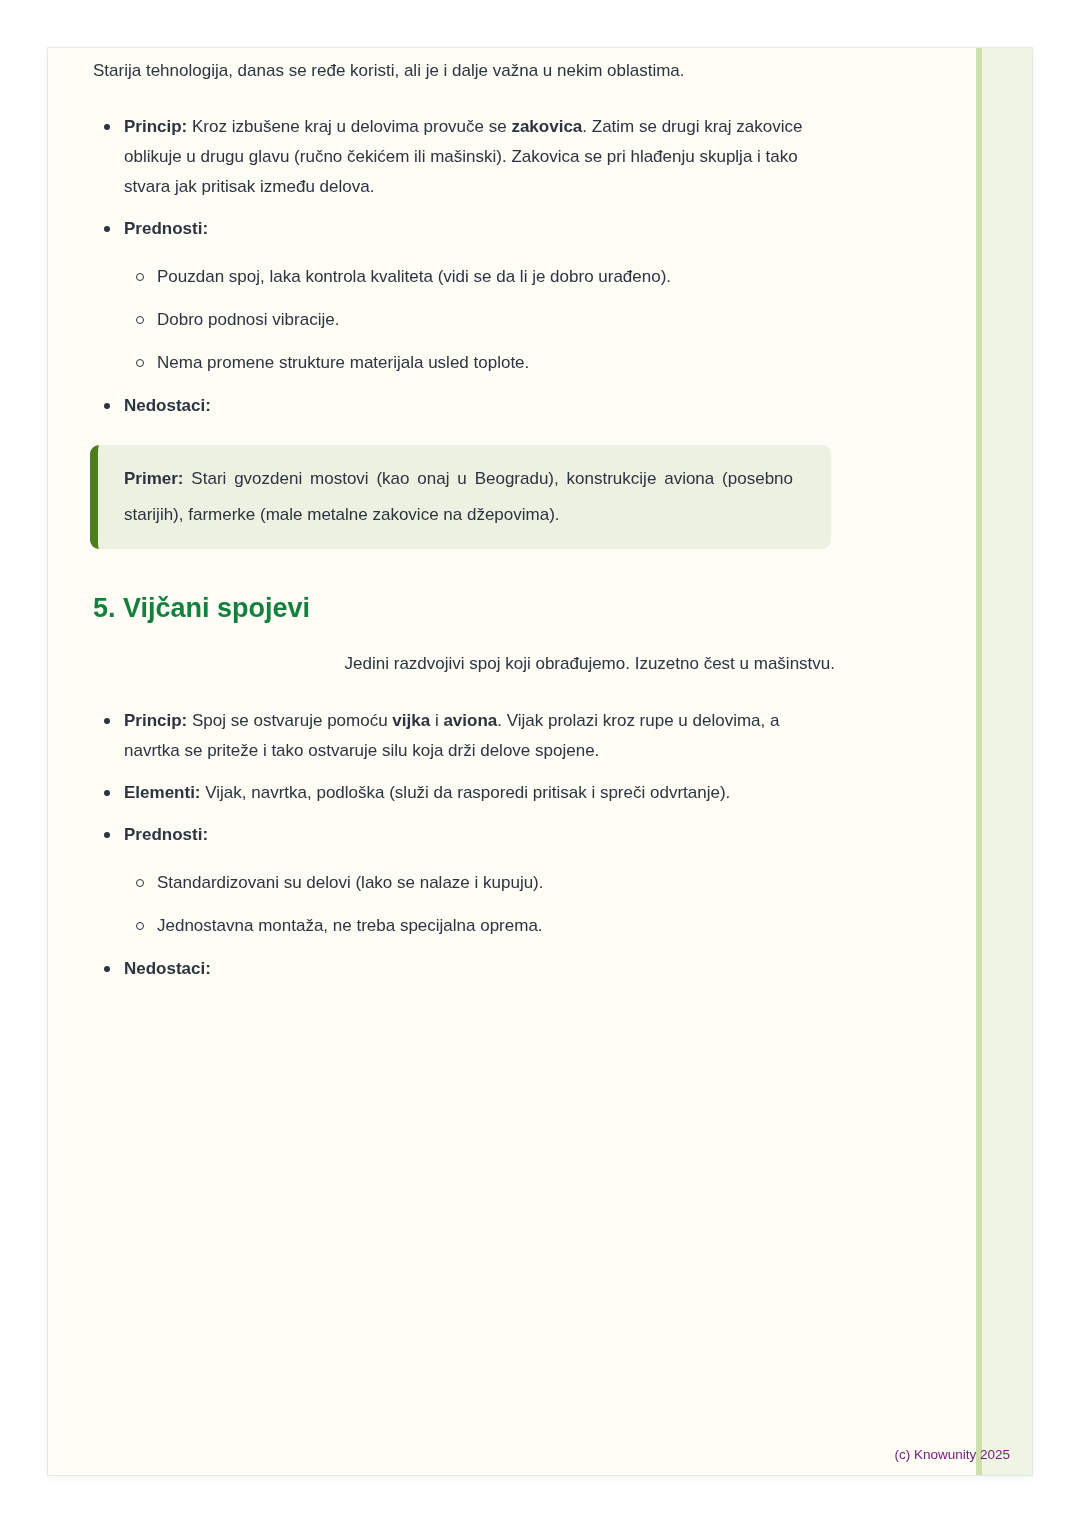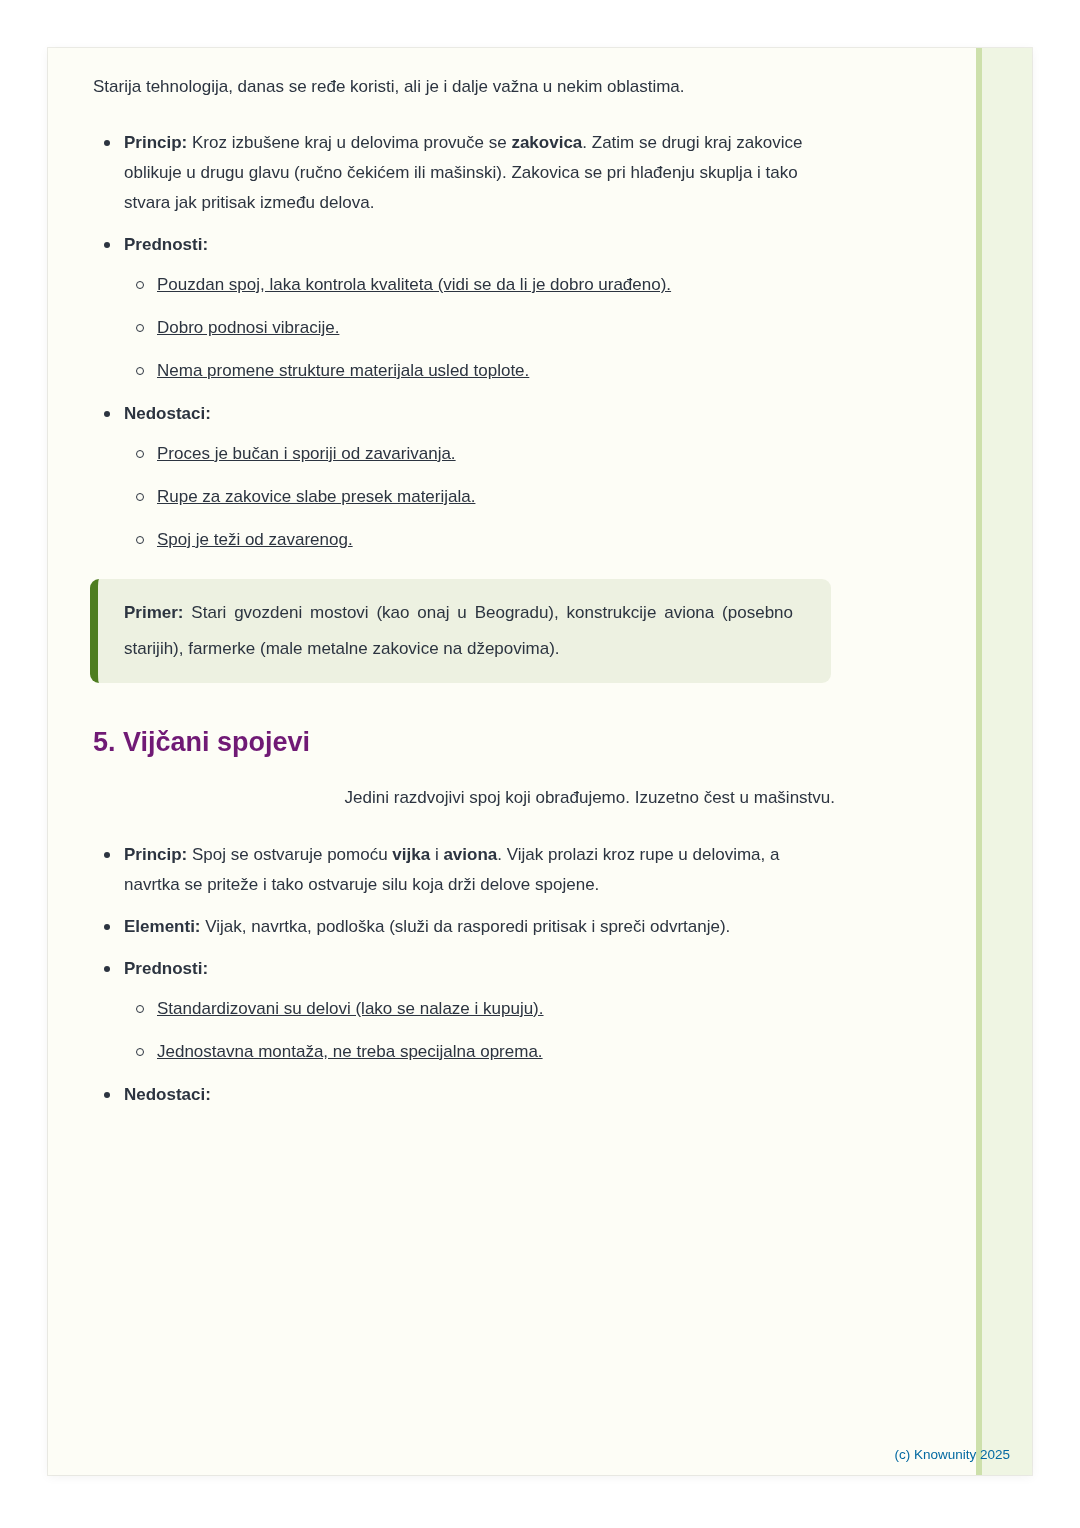--- a/index.html
+++ b/index.html
@@ -17,57 +17,57 @@
     background:#fdfdf6;
     box-shadow:0 0 0 1px rgba(190,190,168,.28), 0 2px 10px rgba(0,0,0,.05);
   }
   .accent-bar{
     position:absolute;top:0;right:0;bottom:0;
     width:50px;
     background:#eff5e3;
     border-left:6px solid #cde0ab;
   }
   .content{
-    position:absolute;left:45px;top:24px;width:742px;
+    position:absolute;left:45px;top:8px;width:742px;
     font-size:17px;line-height:30px;
   }
   p{margin:0;}
   .intro{margin-bottom:26px;}
   ul{list-style:none;margin:0;padding:0 0 0 31px;}
   ul.l1 > li{position:relative;margin-bottom:12px;}
   ul.l1 > li::before{
     content:"";position:absolute;left:-20px;top:12px;
     width:6px;height:6px;border-radius:50%;background:#2c3440;
   }
-  ul.l2{padding-left:33px;margin-top:10px;margin-bottom:3px;text-decoration:underline;}
+  ul.l2{padding-left:33px;margin-top:18px;margin-bottom:3px;}
   ul.l2 > li{position:relative;margin-bottom:13px;}
   ul.l2 > li::before{
     content:"";position:absolute;left:-21px;top:11px;
     width:8px;height:8px;box-sizing:border-box;border-radius:50%;
     border:1.5px solid #2c3440;background:transparent;
   }
   .b{font-weight:bold;}
   .callout{
     margin:24px 0 4px -3px;width:741px;box-sizing:border-box;
     background:#edf1e1;
     border-left:8px solid #4e7d20;
     border-radius:9px;
     padding:16px 38px 16px 26px;
     line-height:36px;
     text-align:justify;
   }
   h2{
     margin:40px 0 22px 0;
     font-size:27px;line-height:38px;
-    color:#701a75;font-weight:700;
+    color:#15803d;font-weight:700;
   }
   .section-intro{margin-bottom:27px;text-align:right;}
   .copyright{
     position:absolute;right:22px;bottom:12px;
-    font-size:13.5px;line-height:16px;color:#0369a1;z-index:2;
+    font-size:13.5px;line-height:16px;color:#701a75;z-index:2;
   }
 </style>
 </head>
 <body>
 
 <div class="page">
   <div class="accent-bar"></div>
 
   <div class="content">
 
@@ -82,25 +82,20 @@
         <span class="b">Prednosti:</span>
         <ul class="l2">
           <li><span>Pouzdan spoj, laka kontrola kvaliteta (vidi se da li je dobro urađeno).</span></li>
           <li><span>Dobro podnosi vibracije.</span></li>
           <li><span>Nema promene strukture materijala usled toplote.</span></li>
         </ul>
       </li>
 
       <li>
         <span class="b">Nedostaci:</span>
-        <ul class="l2">
-          <li><span>Proces je bučan i sporiji od zavarivanja.</span></li>
-          <li><span>Rupe za zakovice slabe presek materijala.</span></li>
-          <li><span>Spoj je teži od zavarenog.</span></li>
-        </ul>
       </li>
     </ul>
 
     <div class="callout">
       <p><span class="b">Primer:</span><span> Stari gvozdeni mostovi (kao onaj u Beogradu), konstrukcije aviona (posebno starijih), farmerke (male metalne zakovice na džepovima).</span></p>
     </div>
 
     <h2>5. Vijčani spojevi</h2>
 
     <p class="section-intro">Jedini razdvojivi spoj koji obrađujemo. Izuzetno čest u mašinstvu.</p>

